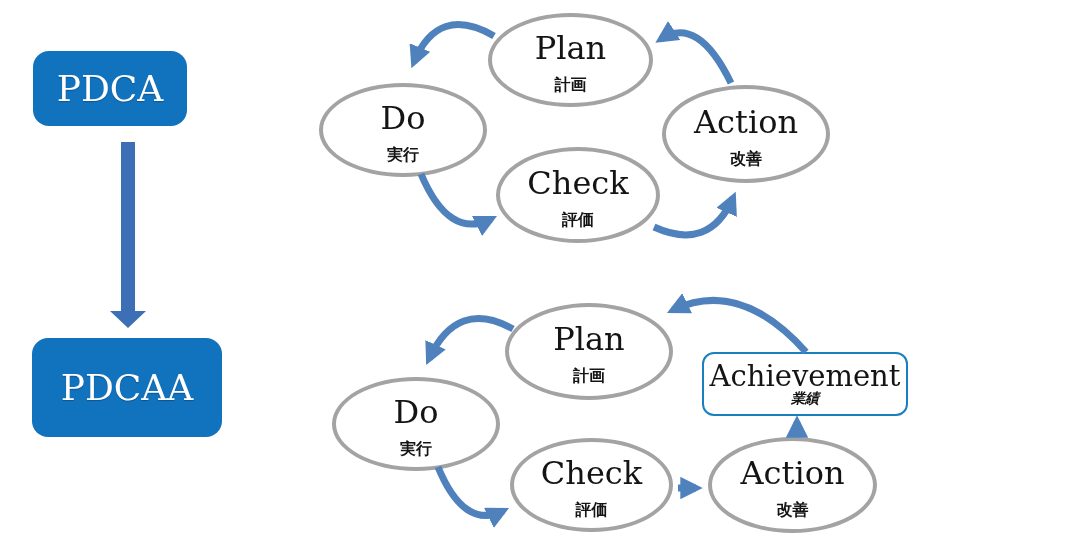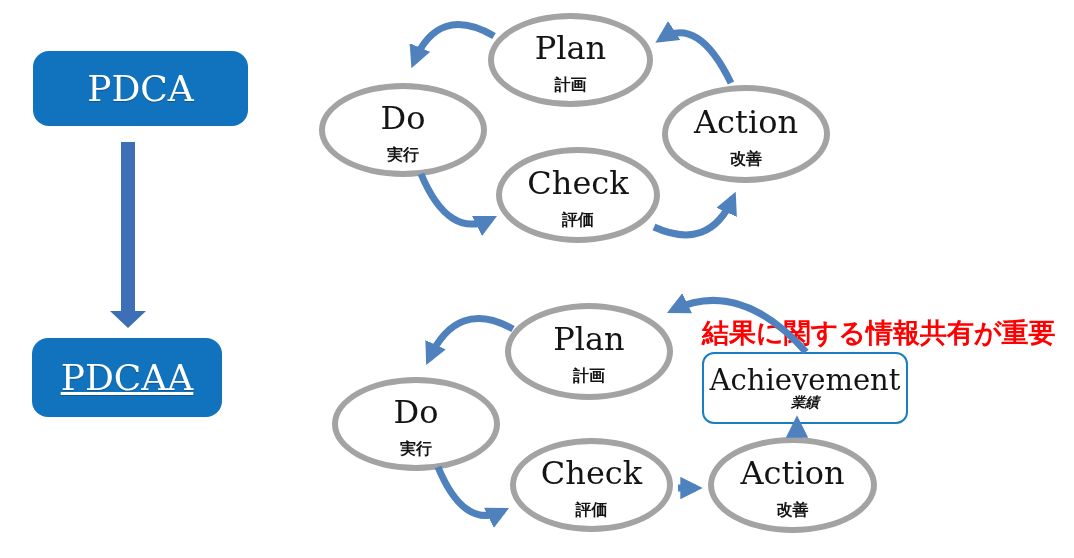--- a/index.html
+++ b/index.html
@@ -18,39 +18,39 @@
     display:flex;align-items:center;justify-content:center;
     color:#ffffff;
     font-family:"DejaVu Serif","Liberation Serif",serif;
     font-size:36px;
     text-shadow:0 1px 1px rgba(0,0,0,0.25);
     z-index:2;
   }
   
   .node{
     position:absolute;
-    border:6px solid #a3a3a3;
+    border:4px solid #a3a3a3;
     border-radius:50%;
     background:#ffffff;
     display:flex;flex-direction:column;align-items:center;justify-content:center;
     padding-top:5px;box-sizing:border-box;
     z-index:2;
   }
   .node-en{
     font-family:"DejaVu Serif","Liberation Serif",serif;
     font-size:32px;line-height:1.0;color:#141414;white-space:nowrap;
   }
   .node-ja{
     font-size:16px;font-weight:700;color:#141414;line-height:1.1;margin-top:12px;
     white-space:nowrap;
   }
   
   .achievement-box{
     position:absolute;
-    left:702px;top:352px;width:206px;height:72px;
+    left:702px;top:352px;width:206px;height:64px;
     border:2px solid #1a7fc1;border-radius:12px;
     background:#ffffff;
     display:flex;flex-direction:column;align-items:center;justify-content:center;
     box-sizing:border-box;
     z-index:2;
   }
   .achievement-box .node-en{font-size:29px;}
   .achievement-box .node-ja{font-size:14px;margin-top:0;font-style:italic;}
   
   .annotation{
@@ -65,25 +65,25 @@
   .arrow-layer{
     position:absolute;left:0;top:0;width:1074px;height:558px;
     z-index:4;pointer-events:none;
   }
 </style>
 </head>
 <body>
 
 <div id="canvas">
 
-  <div class="title-box" style="left:33px;top:51px;width:215px;height:75px;">
+  <div class="title-box" style="left:33px;top:51px;width:154px;height:75px;">
     <span>PDCA</span>
   </div>
 
-  <div class="title-box" style="left:32px;top:338px;width:190px;height:79px;text-decoration:underline;">
+  <div class="title-box" style="left:32px;top:338px;width:190px;height:99px;">
     <span>PDCAA</span>
   </div>
 
   <div class="node" style="left:488px;top:13px;width:165px;height:94px;">
     <div class="node-en">Plan</div>
     <div class="node-ja">計画</div>
   </div>
   <div class="node" style="left:319px;top:83px;width:168px;height:94px;">
     <div class="node-en">Do</div>
     <div class="node-ja">実行</div>
@@ -112,21 +112,20 @@
   <div class="node" style="left:708px;top:437px;width:169px;height:96px;">
     <div class="node-en">Action</div>
     <div class="node-ja">改善</div>
   </div>
 
   <div class="achievement-box">
     <div class="node-en">Achievement</div>
     <div class="node-ja">業績</div>
   </div>
 
-  <div class="annotation">結果に関する情報共有が重要</div>
 
   <svg class="arrow-layer" viewBox="0 0 1074 558">
     <defs>
       <marker id="ah" viewBox="0 0 10 10" refX="7" refY="5" markerWidth="3.2" markerHeight="3.2" orient="auto">
         <path d="M0,0 L10,5 L0,10 Z" fill="#4f81bd"></path>
       </marker>
     </defs>
 
     <polygon points="121,142 135,142 135,311 146,311 128,328 110,311 121,311" fill="#3c6fb6"></polygon>
 

